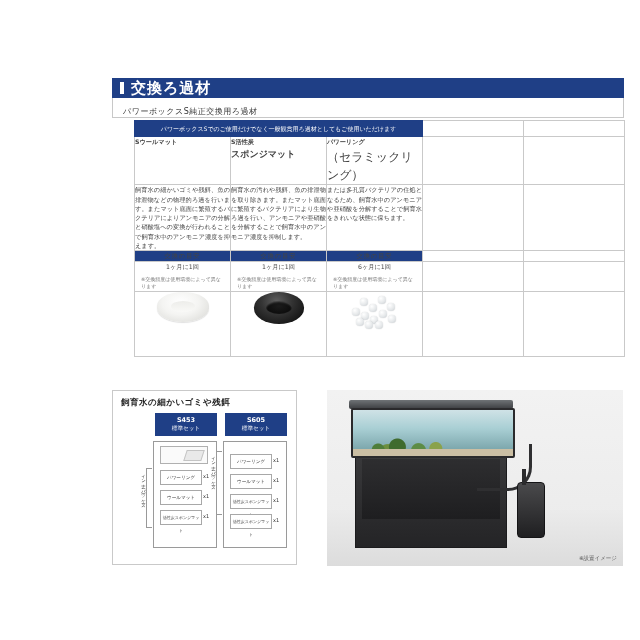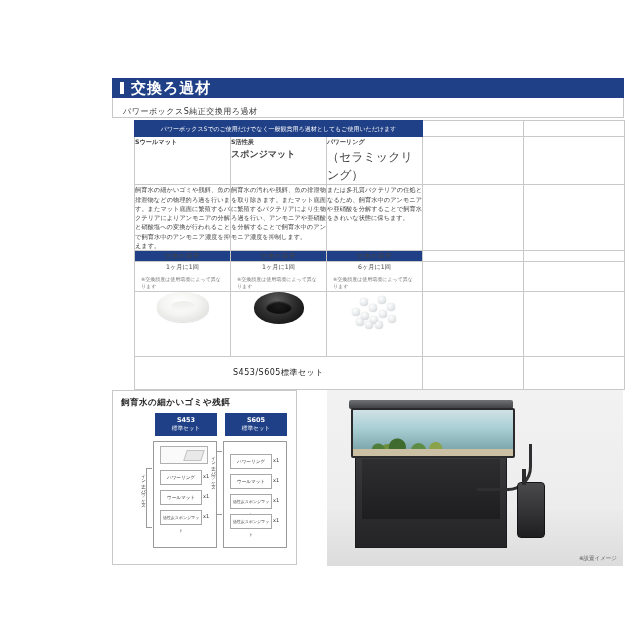--- a/index.html
+++ b/index.html
@@ -289,25 +289,20 @@
             <i style="left:40px;top:23px"></i>
               <i style="left:8px;top:26px"></i>
             <i style="left:27px;top:29px"></i>
               <i style="left:17px;top:29px"></i>
           </div>
         </td>
         <td></td>
         <td></td>
       </tr>
 
-      <tr class="setrow">
-        <td colspan="3">S453/S605標準セット</td>
-        <td></td>
-        <td></td>
-      </tr>
     </tbody>
   </table>
 
   <div class="usage">
     <div class="usage-title">飼育水の細かいゴミや残餌</div>
 
     <div class="col-heads">
       <div class="col-head">
         <b>S453</b>
         <span>標準セット</span>

